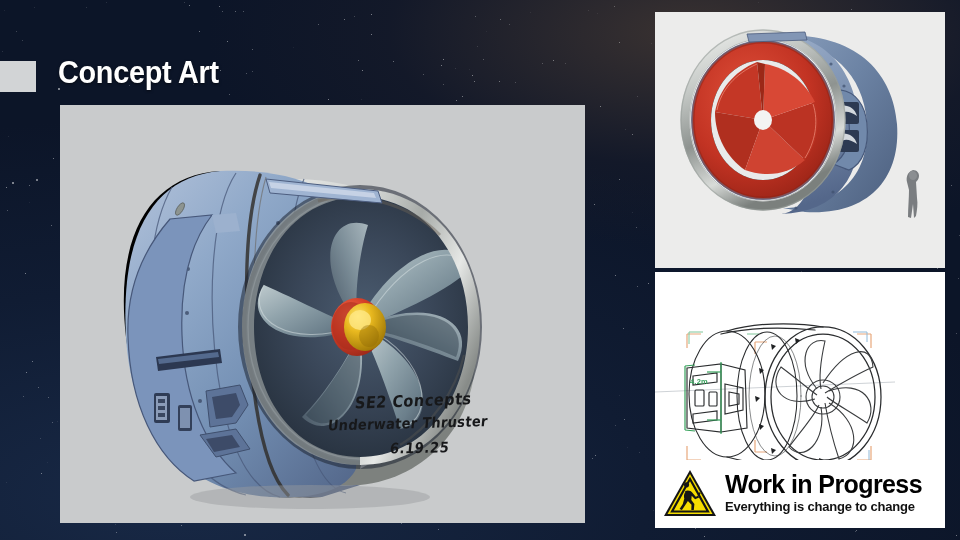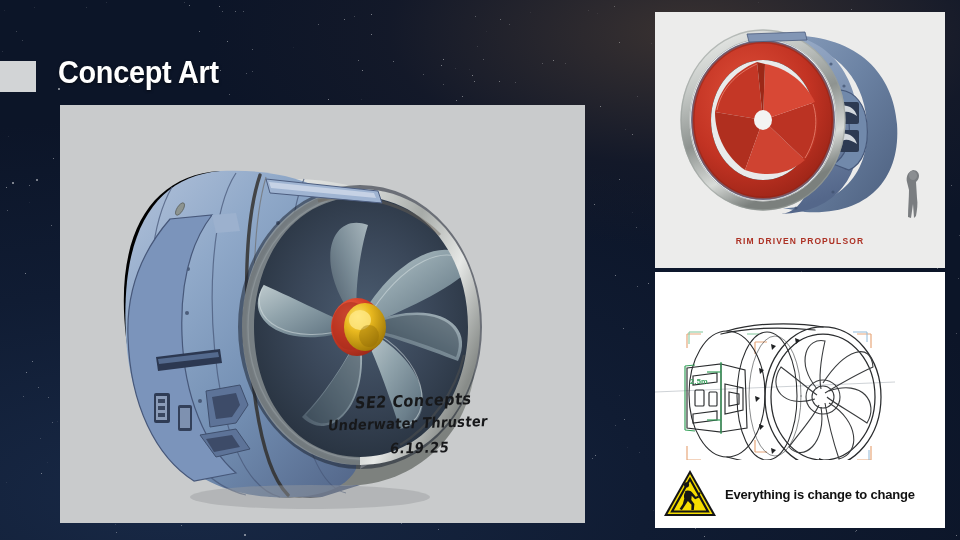--- a/index.html
+++ b/index.html
@@ -830,21 +830,20 @@
 
       <path d="M92 22 L 150 20 L 152 28 L 94 30 Z" fill="#8296b5" stroke="#4a5b7c" stroke-width="0.8"></path>
 
       <g>
         <path d="M258 158 C 262 158, 264 161, 264 164 C 264 167, 262 169, 261 170
                  L 262 186 C 263 192, 262 198, 261 204 L 259 206 L 258 192 L 256 206
                  L 253 205 C 253 196, 254 186, 254 178 L 252 170 C 251 166, 252 160, 258 158 Z" fill="#7a7d80"></path>
         <path d="M257 159 C 260 159, 262 161, 262 164 C 262 166, 260 168, 258 168 C 255 168, 254 165, 254 163 C 254 160, 255 159, 257 159 Z" fill="#8b8e91"></path>
       </g>
     </svg>
-    <div id="propulsor-caption">RIM DRIVEN PROPULSOR</div>
   </div>
 
   <div class="panel" id="panel-blueprint">
     <svg viewBox="0 0 290 256" style="position:absolute;inset:0">
       <rect width="290" height="256" fill="#ffffff"></rect>
 
       <g stroke="#e8a87c" stroke-width="1.2" fill="none">
         <path d="M32 62 L 32 76 M32 62 L 46 62"></path>
         <path d="M216 62 L 216 76 M216 62 L 202 62"></path>
         <path d="M32 188 L 32 174 M32 188 L 46 188"></path>
@@ -912,35 +911,36 @@
 
       <g stroke="#35a05a" stroke-width="1.2" fill="none">
         <path d="M30 94 L 30 158"></path>
         <path d="M30 94 L 40 93"></path>
         <path d="M30 158 L 40 159"></path>
         <path d="M66 90 L 66 162"></path>
         <path d="M52 100 L 66 100"></path>
         <path d="M52 148 L 66 148"></path>
       </g>
     </svg>
-    <div id="blueprint-dim">2.5m</div>
+    <div id="blueprint-dim">4.2m</div>
 
     <div id="wip-banner">
       <svg id="wip-triangle" viewBox="0 0 58 56">
         <path d="M29 4 L 55 50 L 3 50 Z" fill="#151515"></path>
         <path d="M29 8 L 51.5 48 L 6.5 48 Z" fill="#f5dd00"></path>
         <path d="M29 13 L 47 45.5 L 11 45.5 Z" fill="none" stroke="#151515" stroke-width="2.2"></path>
 
         <g fill="#151515">
           <path d="M25.5 21.5 a2.6 2.6 0 1 1 0.1 0 z"></path>
           <path d="M24 25 c3 -1.2 6 -0.4 7.2 1.6 l 3.6 4.2 l 2.4 -1 l 0.9 1.8 l -4 1.7 l -3.4 -3.6
                    l -0.4 4.2 l 3.1 4 l -0.6 6.2 l -2.5 0 l 0.2 -5.4 l -3.6 -3.8 l -2.6 4.2 l -3.4 5 l -2.3 -1.1
                    l 3.2 -4.9 l 1.5 -5.6 c -0.8 -2.2 -0.1 -5.2 1.1 -6.5 z"></path>
           <path d="M36.6 29.5 l 1.6 -3.2 l 1.5 0.7 l -1.6 3.3 z"></path>
         </g>
       </svg>
       <div id="wip-text">
+        <div id="wip-title">Work in Progress</div>
         <div id="wip-sub">Everything is change to change</div>
       </div>
     </div>
   </div>
 
 </div>
 
 </body></html>

